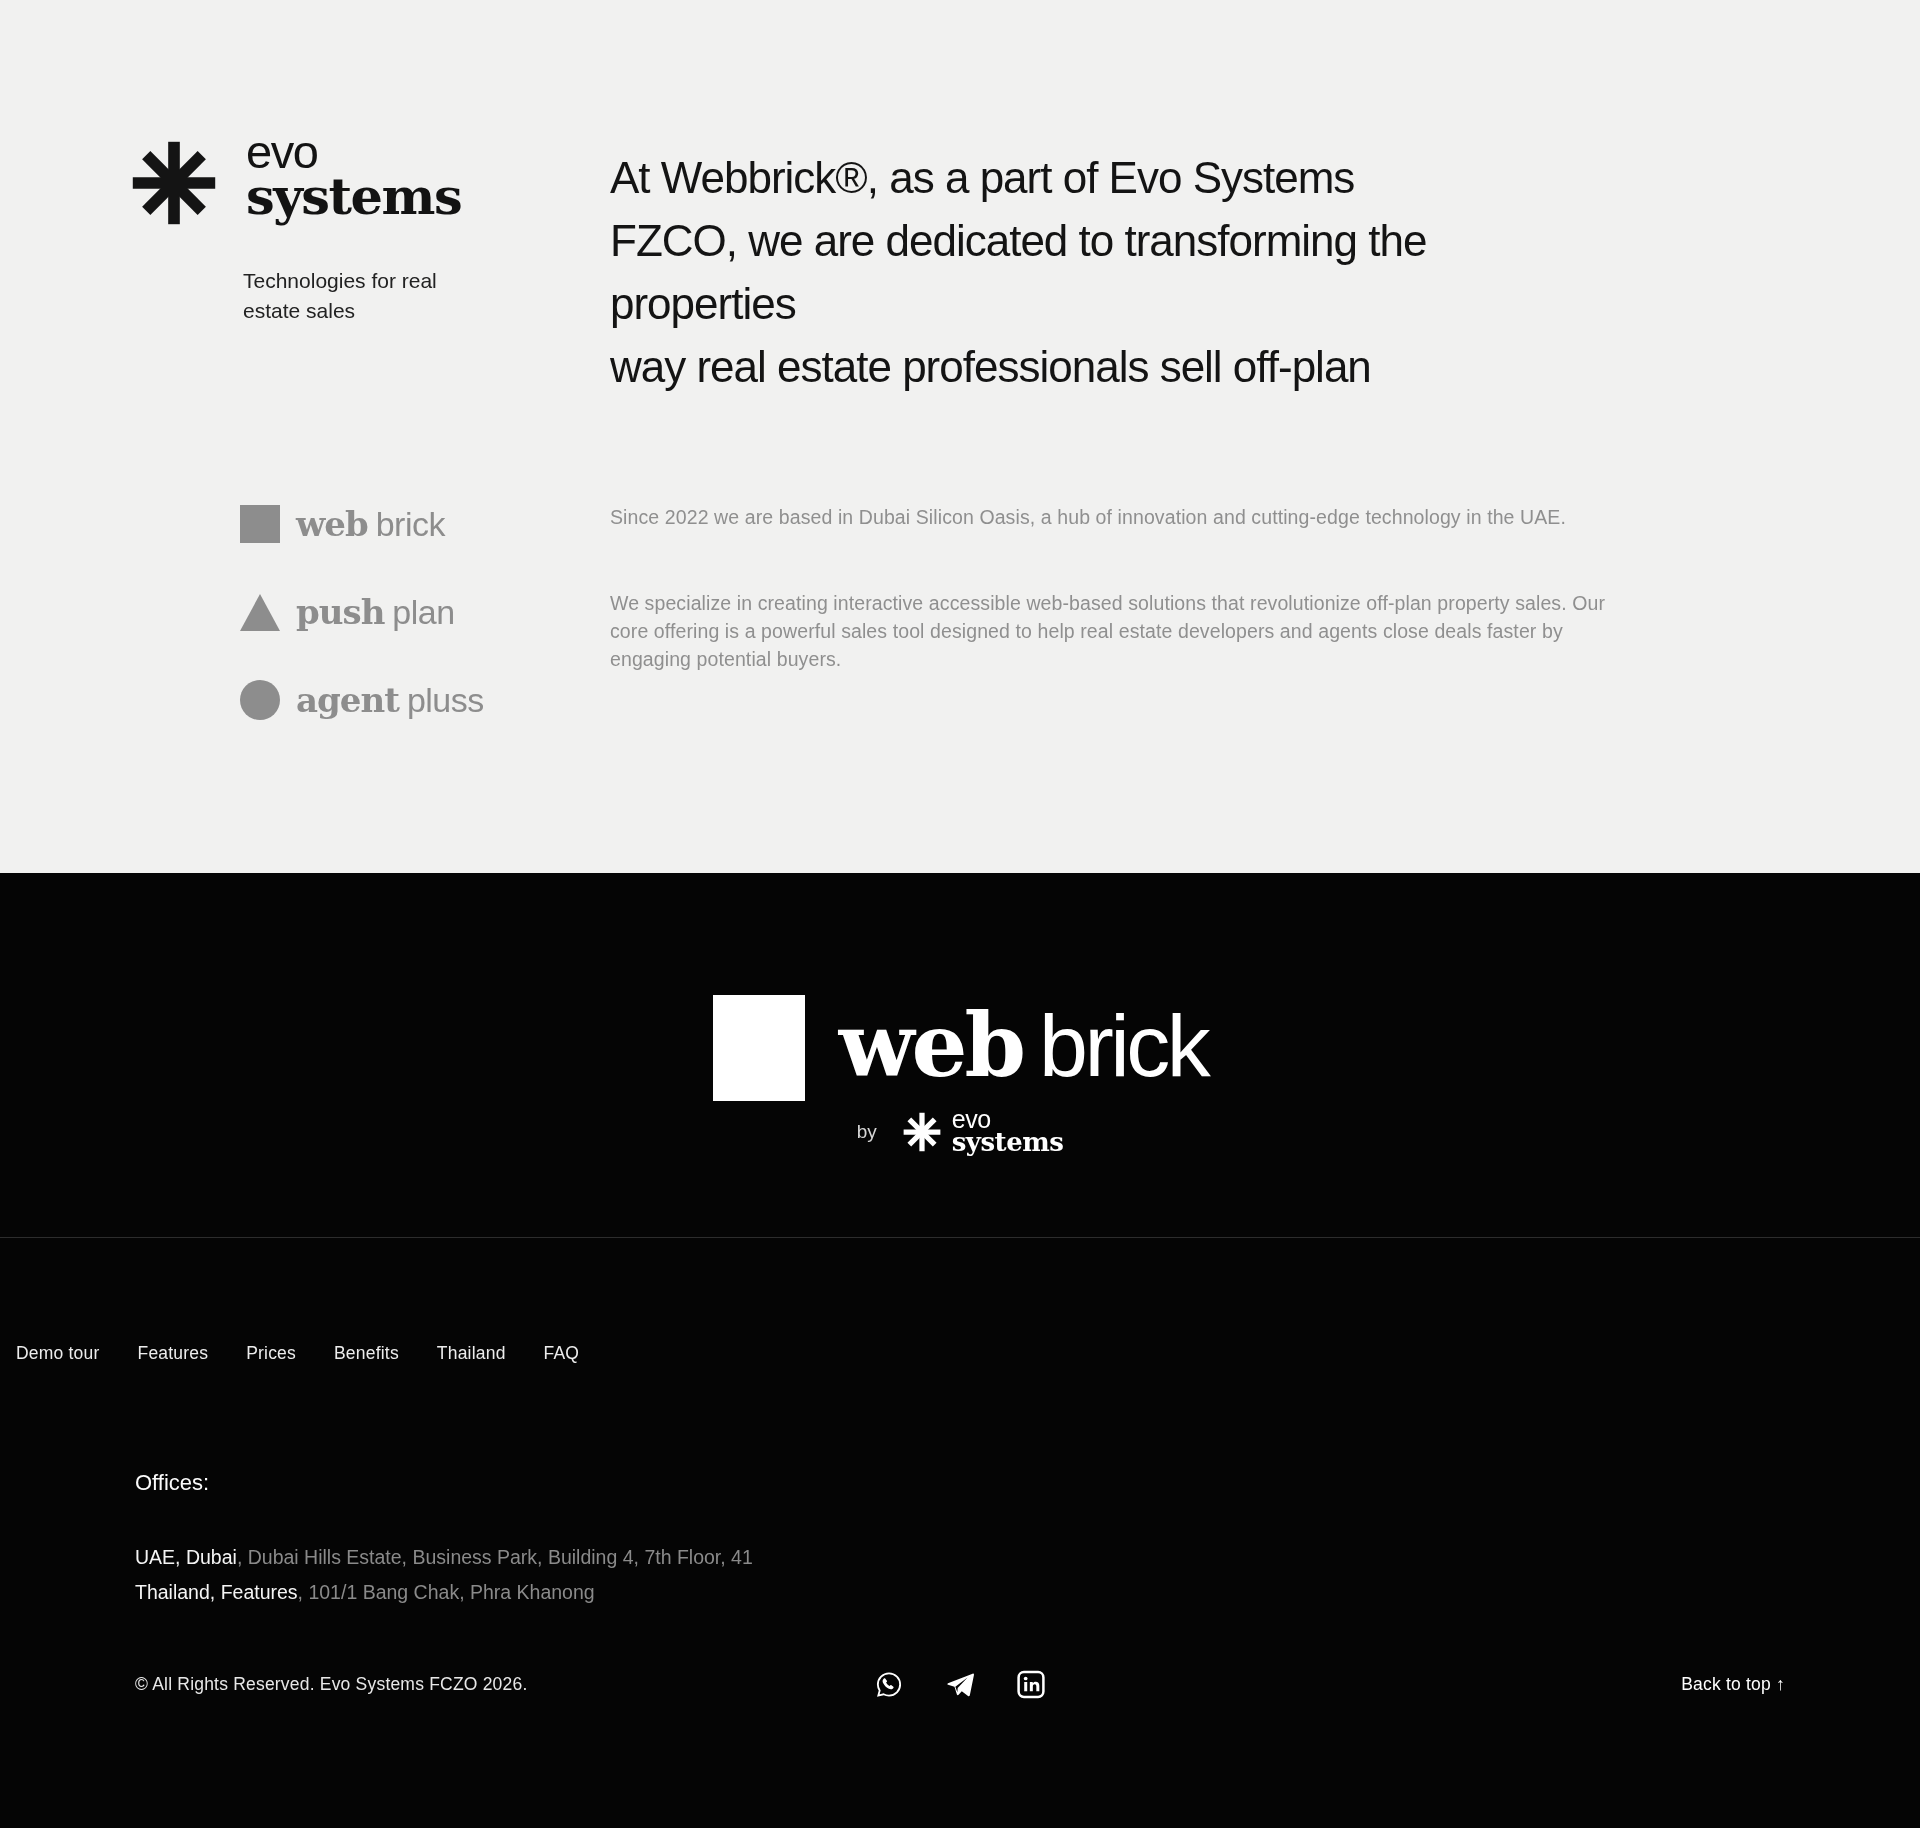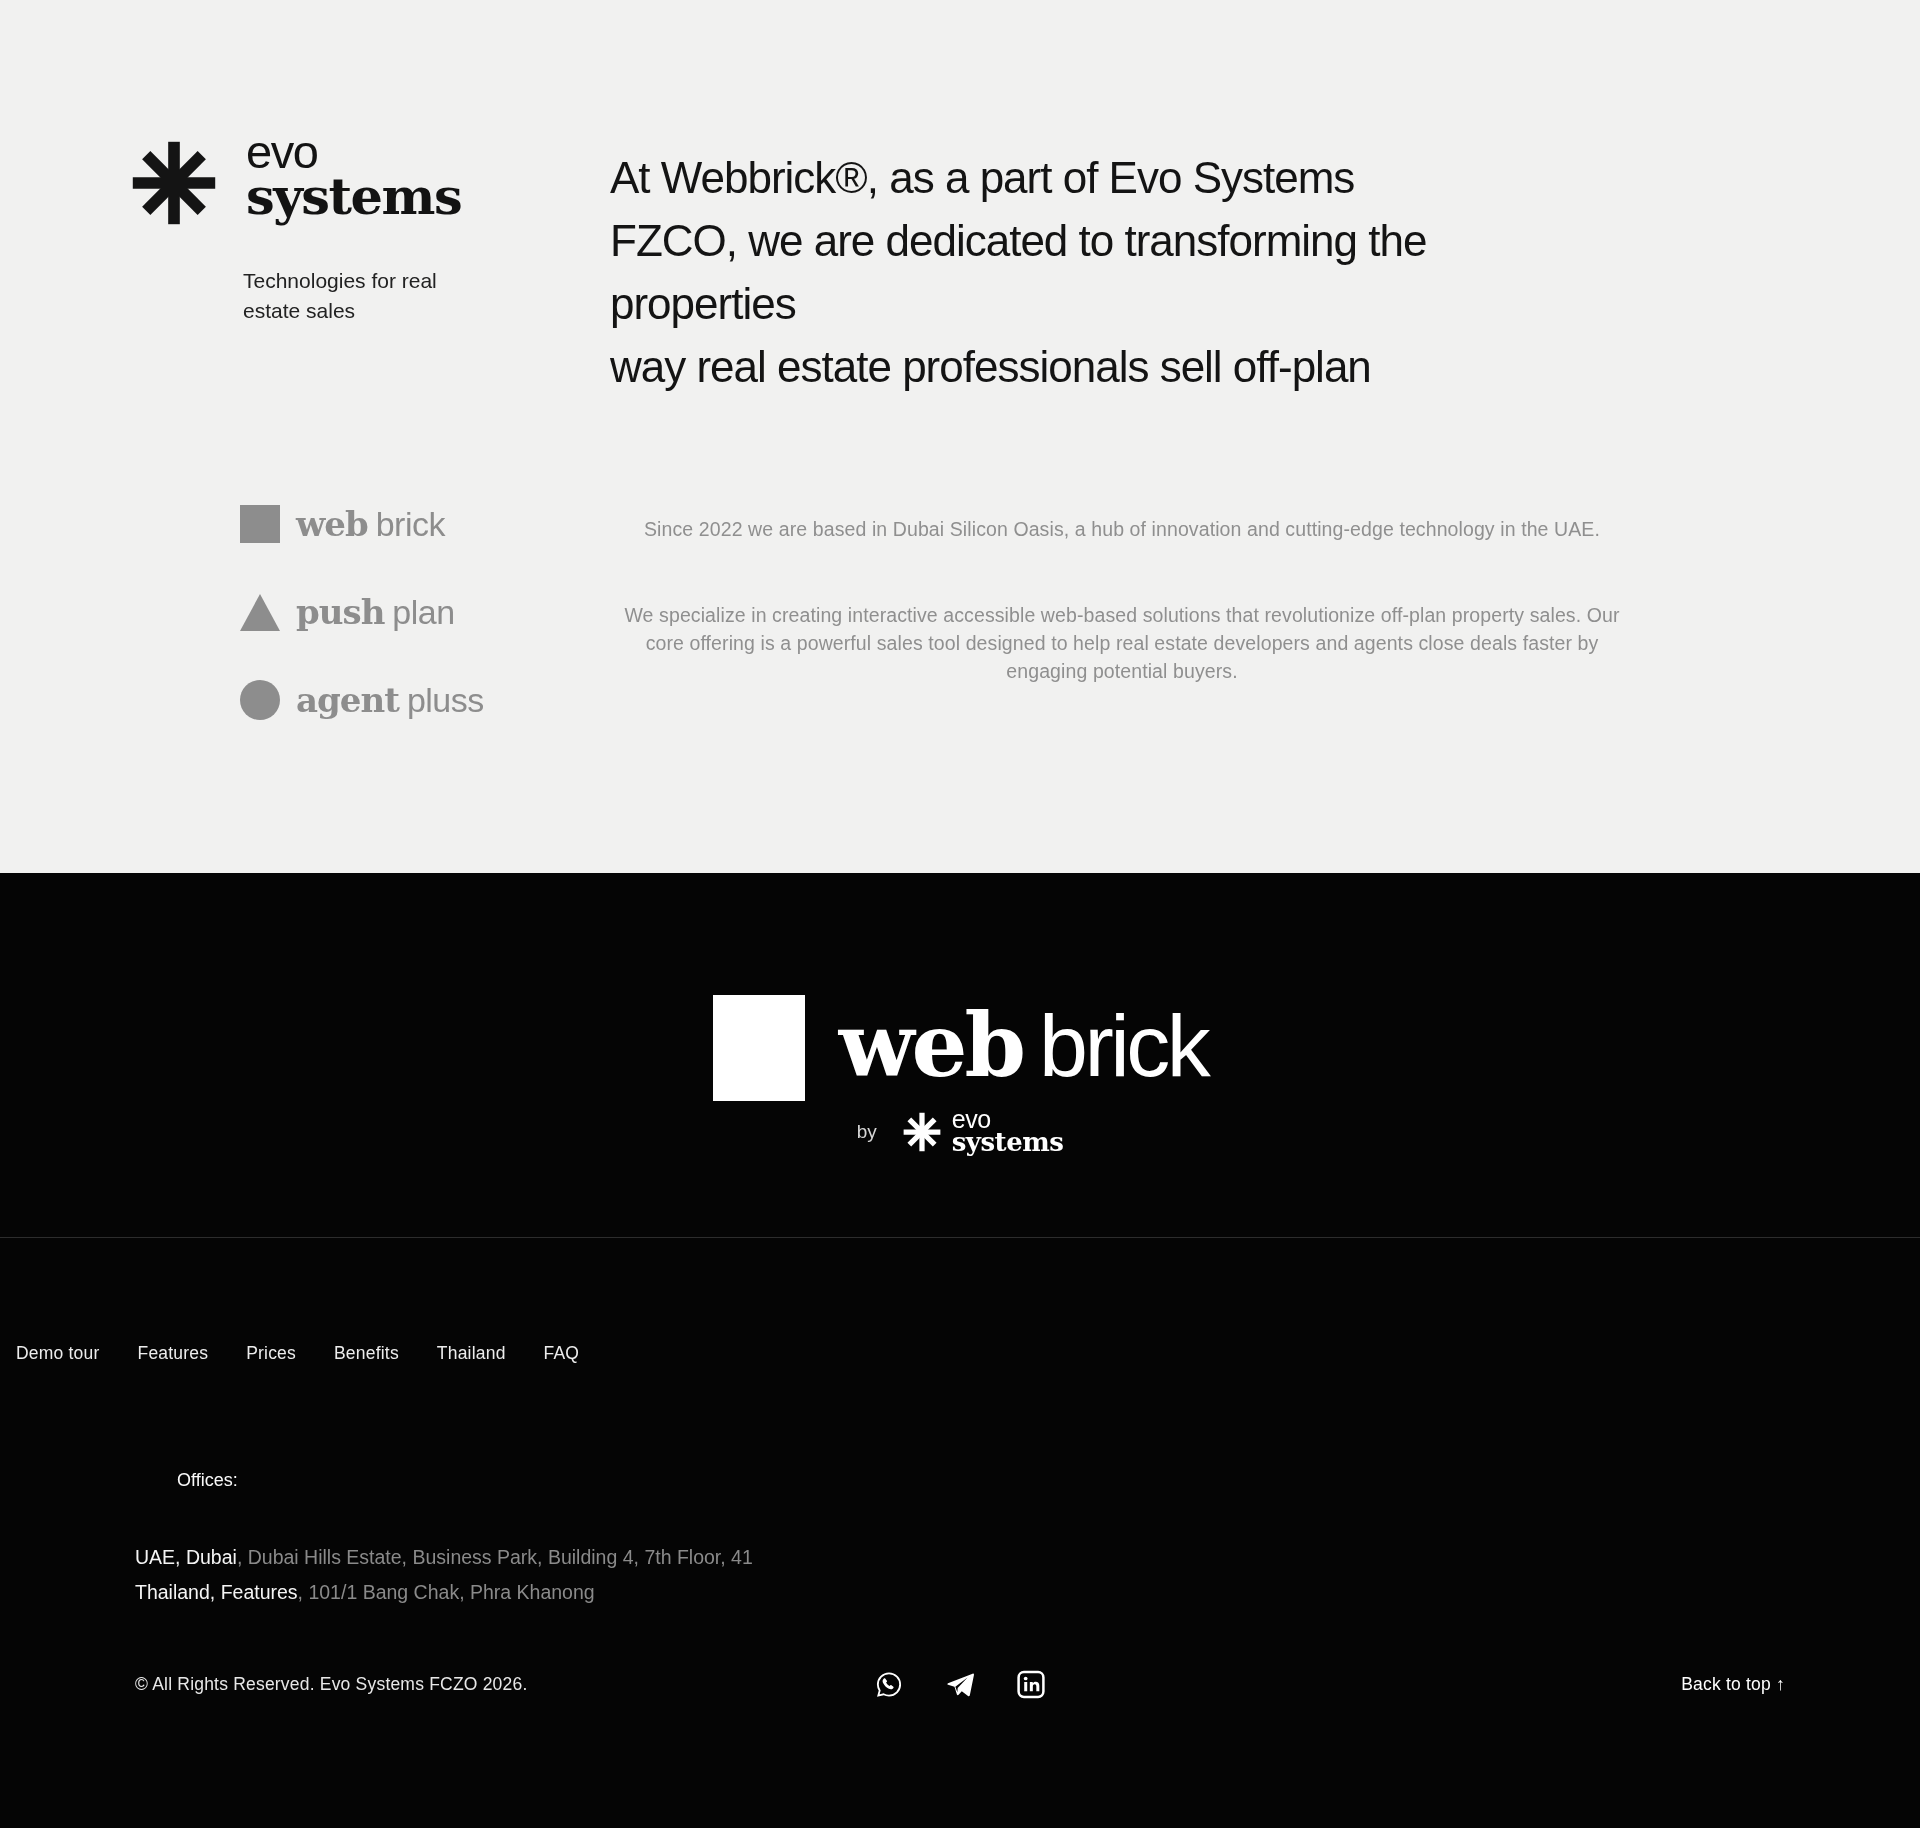--- a/index.html
+++ b/index.html
@@ -36,22 +36,22 @@
   .product-row{display:flex;align-items:center;height:40px;margin-bottom:48px;}
   .product-icon-box{width:40px;display:flex;justify-content:center;margin-right:16px;}
   .icon-square{width:40px;height:38px;background:var(--brand-gray);}
   .icon-triangle{width:0;height:0;border-left:20px solid transparent;border-right:20px solid transparent;border-bottom:37px solid var(--brand-gray);}
   .icon-circle{width:40px;height:40px;border-radius:50%;background:var(--brand-gray);}
   .product-text{font-size:34px;color:var(--brand-gray);letter-spacing:-0.5px;white-space:nowrap;}
   .product-text .w1{margin-right:8px;letter-spacing:-1px;}
   .about-heading{position:absolute;left:610px;top:146px;margin:0;
     font-size:44px;line-height:63px;font-weight:500;color:var(--ink);letter-spacing:-1px;}
   .about-heading span{display:block;}
-  .about-para{position:absolute;left:610px;width:1000px;margin:12px;
-    font-size:19.5px;line-height:28px;color:var(--muted);letter-spacing:0.1px;text-align:center;}
+  .about-para{position:absolute;left:610px;width:1000px;margin:0;
+    font-size:19.5px;line-height:28px;color:var(--muted);letter-spacing:0.1px;}
   .para-1{top:503px;}
   .para-2{top:589px;}
 
   
   .section-hero{
     position:relative;width:1920px;height:365px;background:var(--bg-dark);
     display:flex;flex-direction:column;align-items:center;
     padding-top:122px;
     border-bottom:1px solid rgba(255,255,255,0.16);
   }
@@ -65,21 +65,21 @@
   .byline-asterisk{width:42px;height:42px;margin-right:9px;}
   .byline-evo{display:flex;flex-direction:column;}
   .byline-evo .evo-sm{font-size:25px;line-height:21px;letter-spacing:-0.5px;}
   .byline-evo .systems-sm{font-size:26px;line-height:24px;letter-spacing:-0.5px;}
 
   
   .section-footer{position:relative;width:1920px;height:590px;background:var(--bg-dark);}
   .footer-nav{position:absolute;top:105px;left:16px;width:100%;
     display:flex;justify-content:flex-start;gap:38px;}
   .footer-nav a{color:#ededed;font-size:17.5px;text-decoration:none;letter-spacing:0.2px;}
-  .offices-label{position:absolute;left:135px;top:232px;color:#fafafa;font-size:18px;margin-left:42px;}
+  .offices-label{position:absolute;left:135px;top:232px;color:#fafafa;font-size:22px;}
   .office-lines{position:absolute;left:135px;top:302px;font-size:19.5px;line-height:35px;}
   .office-lines p{margin:0;}
   .office-city{color:#f5f5f5;font-weight:500;}
   .office-addr{color:#8a8a8a;}
   .bottom-row{position:absolute;left:135px;right:135px;top:428px;height:36px;
     display:flex;align-items:center;gap:16px;}
   .copyright{font-size:17.5px;color:#e8e8e8;letter-spacing:0.2px;}
   .socials{position:absolute;left:50%;transform:translateX(-50%);
     display:flex;align-items:center;gap:40px;}
   .social-link{display:block;width:31px;height:31px;}

